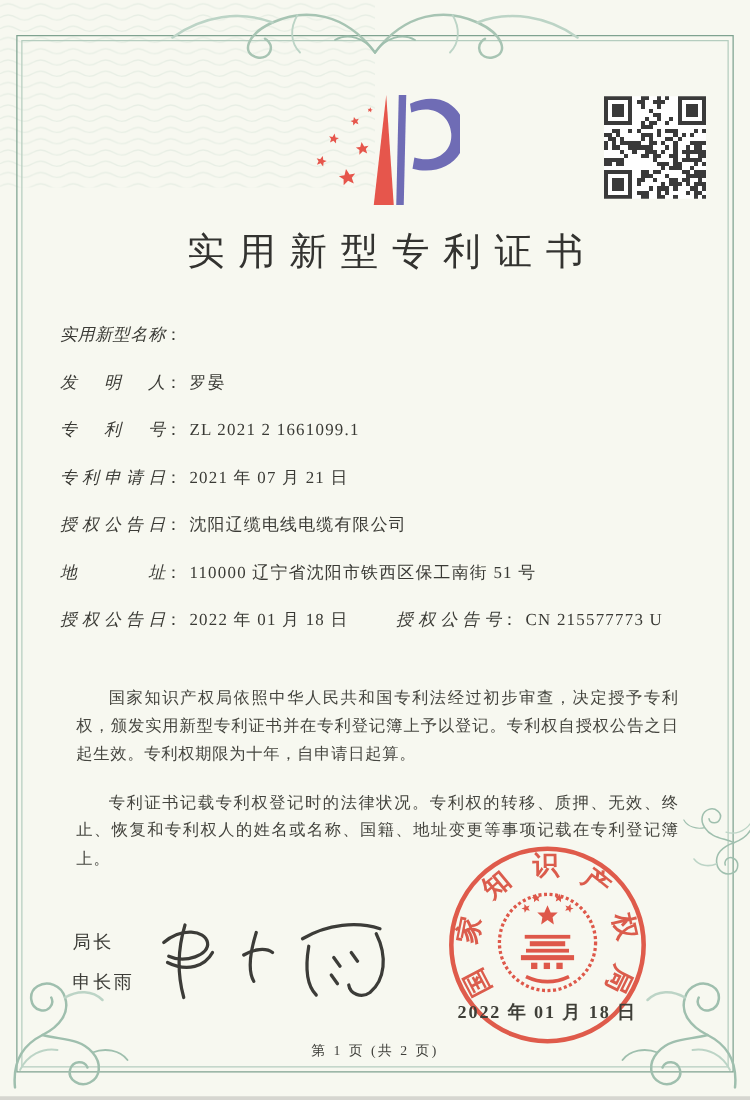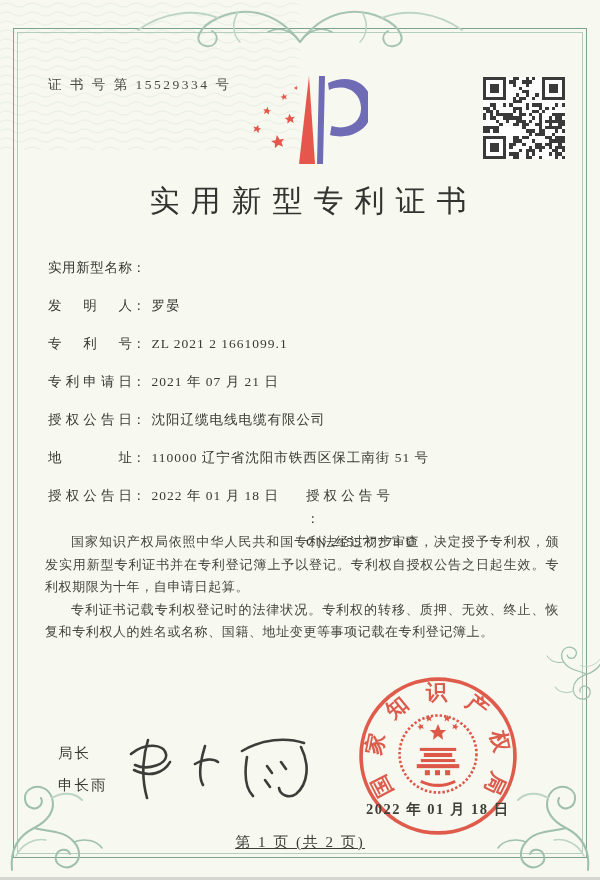--- a/index.html
+++ b/index.html
@@ -15,35 +15,35 @@
   .flourish{position:absolute;pointer-events:none;}
   .cert-no{position:absolute;left:48px;top:76px;font-size:13.5px;letter-spacing:2.5px;color:#4a4a44;}
   .logo{position:absolute;left:238px;top:68px;width:130px;height:105px;}
   .qr{position:absolute;left:483px;top:77px;width:82px;height:82px;}
   .title{
     position:absolute;left:16px;right:0;top:181px;text-align:center;
     font-size:30px;letter-spacing:11px;padding-left:11px;color:#333330;font-weight:500;
   }
   .fields{position:absolute;left:48px;top:256px;width:515px;display:flex;flex-direction:column;gap:15px;}
   .frow{display:flex;align-items:flex-start;line-height:23px;font-size:13.5px;color:#3a3a35;}
-  .flabel{display:inline-block;width:84px;text-align:justify;text-align-last:justify;flex:none;}
+  .flabel{display:inline-block;width:84px;text-align:justify;text-align-last:justify;flex:none;font-style:italic;}
   .fcolon{flex:none;margin-right:6px;}
   .fvalue{letter-spacing:1px;}
-  .pair2{margin-left:27px;display:flex;flex-direction:column;}
+  .pair2{margin-left:38px;display:flex;}
   .paras{position:absolute;left:45px;top:531px;width:514px;font-size:13px;line-height:1.74;
          letter-spacing:0.6px;color:#45453f;text-align:justify;}
-  .paras p{margin:0;text-indent:2em;}
+  .paras p{margin:16px;text-indent:2em;}
   .sign-title{position:absolute;left:58px;top:744px;font-size:14.5px;letter-spacing:2px;color:#3c3c37;text-align:center;}
   .sign-name{position:absolute;left:58px;top:776px;font-size:14.5px;letter-spacing:2px;color:#3c3c37;text-align:center;}
   .signature{position:absolute;left:118px;top:718px;width:215px;height:95px;}
   .seal{position:absolute;left:356px;top:674px;width:164px;height:164px;opacity:0.92;}
   .seal-date{position:absolute;left:366px;top:800px;font-size:14.5px;letter-spacing:1.5px;
              color:#3f3f38;font-weight:600;z-index:5;}
-  .footer{position:absolute;left:0;right:0;top:833px;text-align:center;font-size:15px;
-          letter-spacing:2px;color:#3e3e39;text-decoration:underline;}
+  .footer{position:absolute;left:0;right:0;top:833px;text-align:center;font-size:11px;
+          letter-spacing:2px;color:#3e3e39;}
   .scan-edge{position:absolute;left:0;right:0;bottom:0;height:3px;background:#d6d6d0;}
 </style>
 </head>
 <body>
 
 <div class="page">
 
   <svg width="0" height="0" style="position:absolute" aria-hidden="true">
     <defs>
       <path id="star" d="M0,-1 L0.294,-0.309 L0.951,-0.309 L0.476,0.118 L0.588,0.809 L0,0.382 L-0.588,0.809 L-0.476,0.118 L-0.951,-0.309 L-0.294,-0.309 Z"></path>
@@ -82,21 +82,20 @@
   </svg>
   <svg class="flourish" style="left:486px;top:764px;width:110px;height:110px" viewBox="0 0 110 110">
     <use href="#corner-flourish" transform="translate(110,0) scale(-1,1)"></use>
   </svg>
   <svg class="flourish" style="left:540px;top:606px;width:60px;height:110px" viewBox="0 0 60 110">
     <g transform="translate(60,110) scale(-0.62,-0.62) rotate(8)">
         <use href="#corner-flourish"></use>
       </g>
   </svg>
 
-  <div class="cert-no">证 书 号 第 15529334 号</div>
 
   <svg class="logo" viewBox="0 0 130 105">
     <g fill="#e6564c">
       <use href="#star" transform="translate(58,20) scale(2.2) rotate(12)"></use>
       <use href="#star" transform="translate(46,29) scale(3.6) rotate(-14)"></use>
       <use href="#star" transform="translate(29,43) scale(4.2) rotate(10)"></use>
       <use href="#star" transform="translate(52,51) scale(5.4) rotate(-8)"></use>
       <use href="#star" transform="translate(19,61) scale(4.4) rotate(16)"></use>
       <use href="#star" transform="translate(40,74) scale(7) rotate(-10)"></use>
       <polygon points="61,96 71,8 77,96"></polygon>

